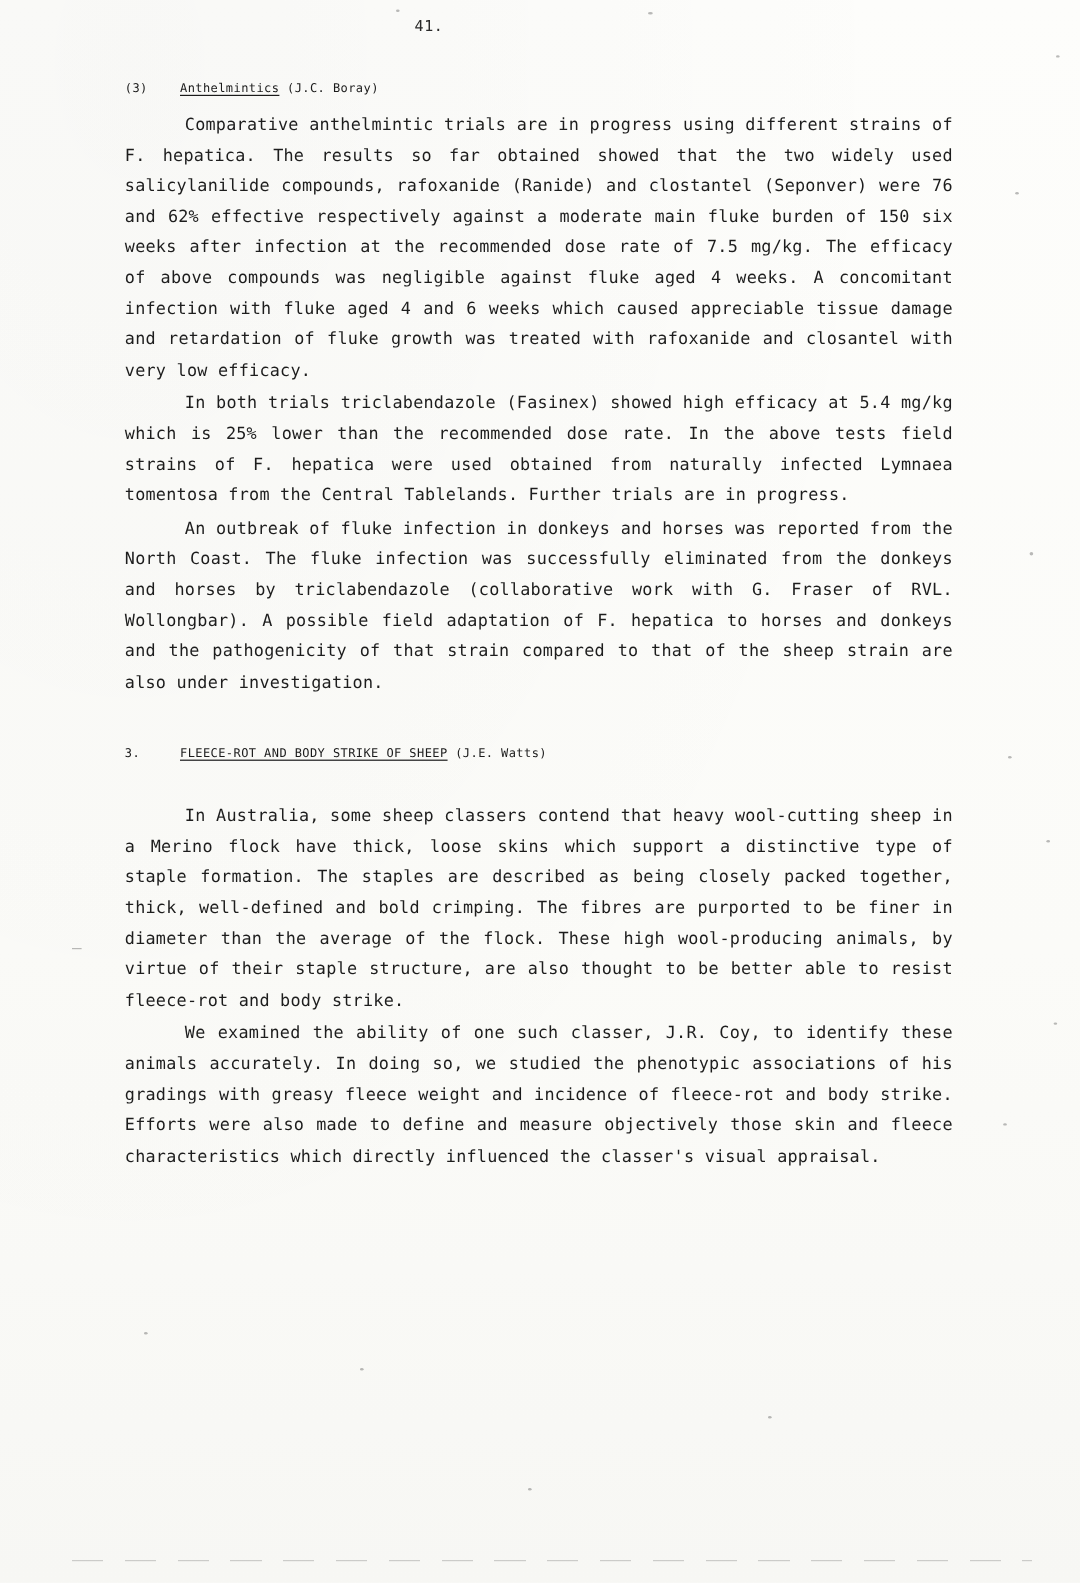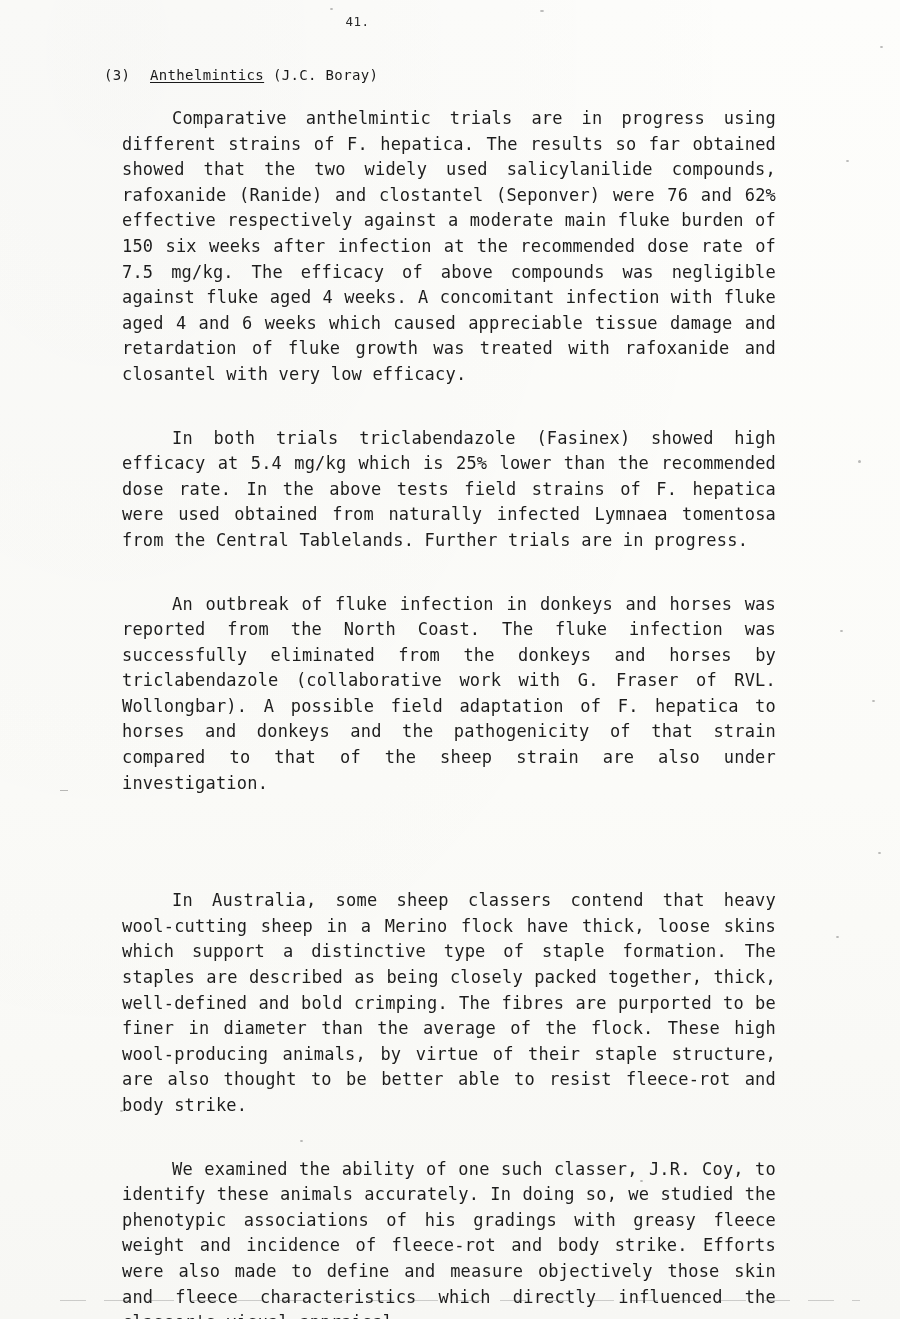--- a/index.html
+++ b/index.html
@@ -34,39 +34,39 @@
     letter-spacing: 0.5px;
     color: #2a2a2a;
   }
   .content {
     position: absolute;
     top: 62px;
     left: 104px;
     width: 690px;
   }
   .heading-line {
-    font-size: 14px;
+    font-size: 10px;
     line-height: 26px;
     letter-spacing: 0.35px;
     margin-bottom: 4px;
     white-space: nowrap;
   }
   .heading-line .num {
     display: inline-block;
     width: 46px;
   }
   .heading-line .u {
     text-decoration: underline;
     text-underline-offset: 2px;
   }
   p.para {
-    font-size: 17px;
+    font-size: 14px;
     line-height: 25.6px;
     letter-spacing: 0.2px;
-    margin: 18px;
+    margin: 0;
     text-align: justify;
     text-justify: inter-word;
     color: #1d1d1d;
   }
   p.para.indent {
     text-indent: 50px;
   }
   .sec-gap-sm { height: 2px; }
   .sec-gap-md { height: 22px; }
   .sec-gap-lg { height: 34px; }
@@ -100,20 +100,23 @@
     </div>
 
     <p class="para indent">Comparative anthelmintic trials are in progress using different strains of F. hepatica. The results so far obtained showed that the two widely used salicylanilide compounds, rafoxanide (Ranide) and clostantel (Seponver) were 76 and 62% effective respectively against a moderate main fluke burden of 150 six weeks after infection at the recommended dose rate of 7.5 mg/kg. The efficacy of above compounds was negligible against fluke aged 4 weeks. A concomitant infection with fluke aged 4 and 6 weeks which caused appreciable tissue damage and retardation of fluke growth was treated with rafoxanide and closantel with very low efficacy.</p>
     <div class="sec-gap-sm"></div>
     <p class="para indent">In both trials triclabendazole (Fasinex) showed high efficacy at 5.4 mg/kg which is 25% lower than the recommended dose rate. In the above tests field strains of F. hepatica were used obtained from naturally infected Lymnaea tomentosa from the Central Tablelands. Further trials are in progress.</p>
     <div class="sec-gap-sm"></div>
     <p class="para indent">An outbreak of fluke infection in donkeys and horses was reported from the North Coast. The fluke infection was successfully eliminated from the donkeys and horses by triclabendazole (collaborative work with G. Fraser of RVL. Wollongbar). A possible field adaptation of F. hepatica to horses and donkeys and the pathogenicity of that strain compared to that of the sheep strain are also under investigation.</p>
 
     <div class="sec-gap-lg"></div>
 
+    <div class="heading-line">
+      <span class="num">3.</span><span class="u">FLEECE-ROT AND BODY STRIKE OF SHEEP</span>&nbsp;<span>(J.E. Watts)</span>
+    </div>
 
     <div class="sec-gap-md"></div>
 
     <p class="para indent">In Australia, some sheep classers contend that heavy wool-cutting sheep in a Merino flock have thick, loose skins which support a distinctive type of staple formation. The staples are described as being closely packed together, thick, well-defined and bold crimping. The fibres are purported to be finer in diameter than the average of the flock. These high wool-producing animals, by virtue of their staple structure, are also thought to be better able to resist fleece-rot and body strike.</p>
     <div class="sec-gap-sm"></div>
     <p class="para indent">We examined the ability of one such classer, J.R. Coy, to identify these animals accurately. In doing so, we studied the phenotypic associations of his gradings with greasy fleece weight and incidence of fleece-rot and body strike. Efforts were also made to define and measure objectively those skin and fleece characteristics which directly influenced the classer's visual appraisal.</p>
     <div class="sec-gap-sm"></div>
 
   </div>
 

